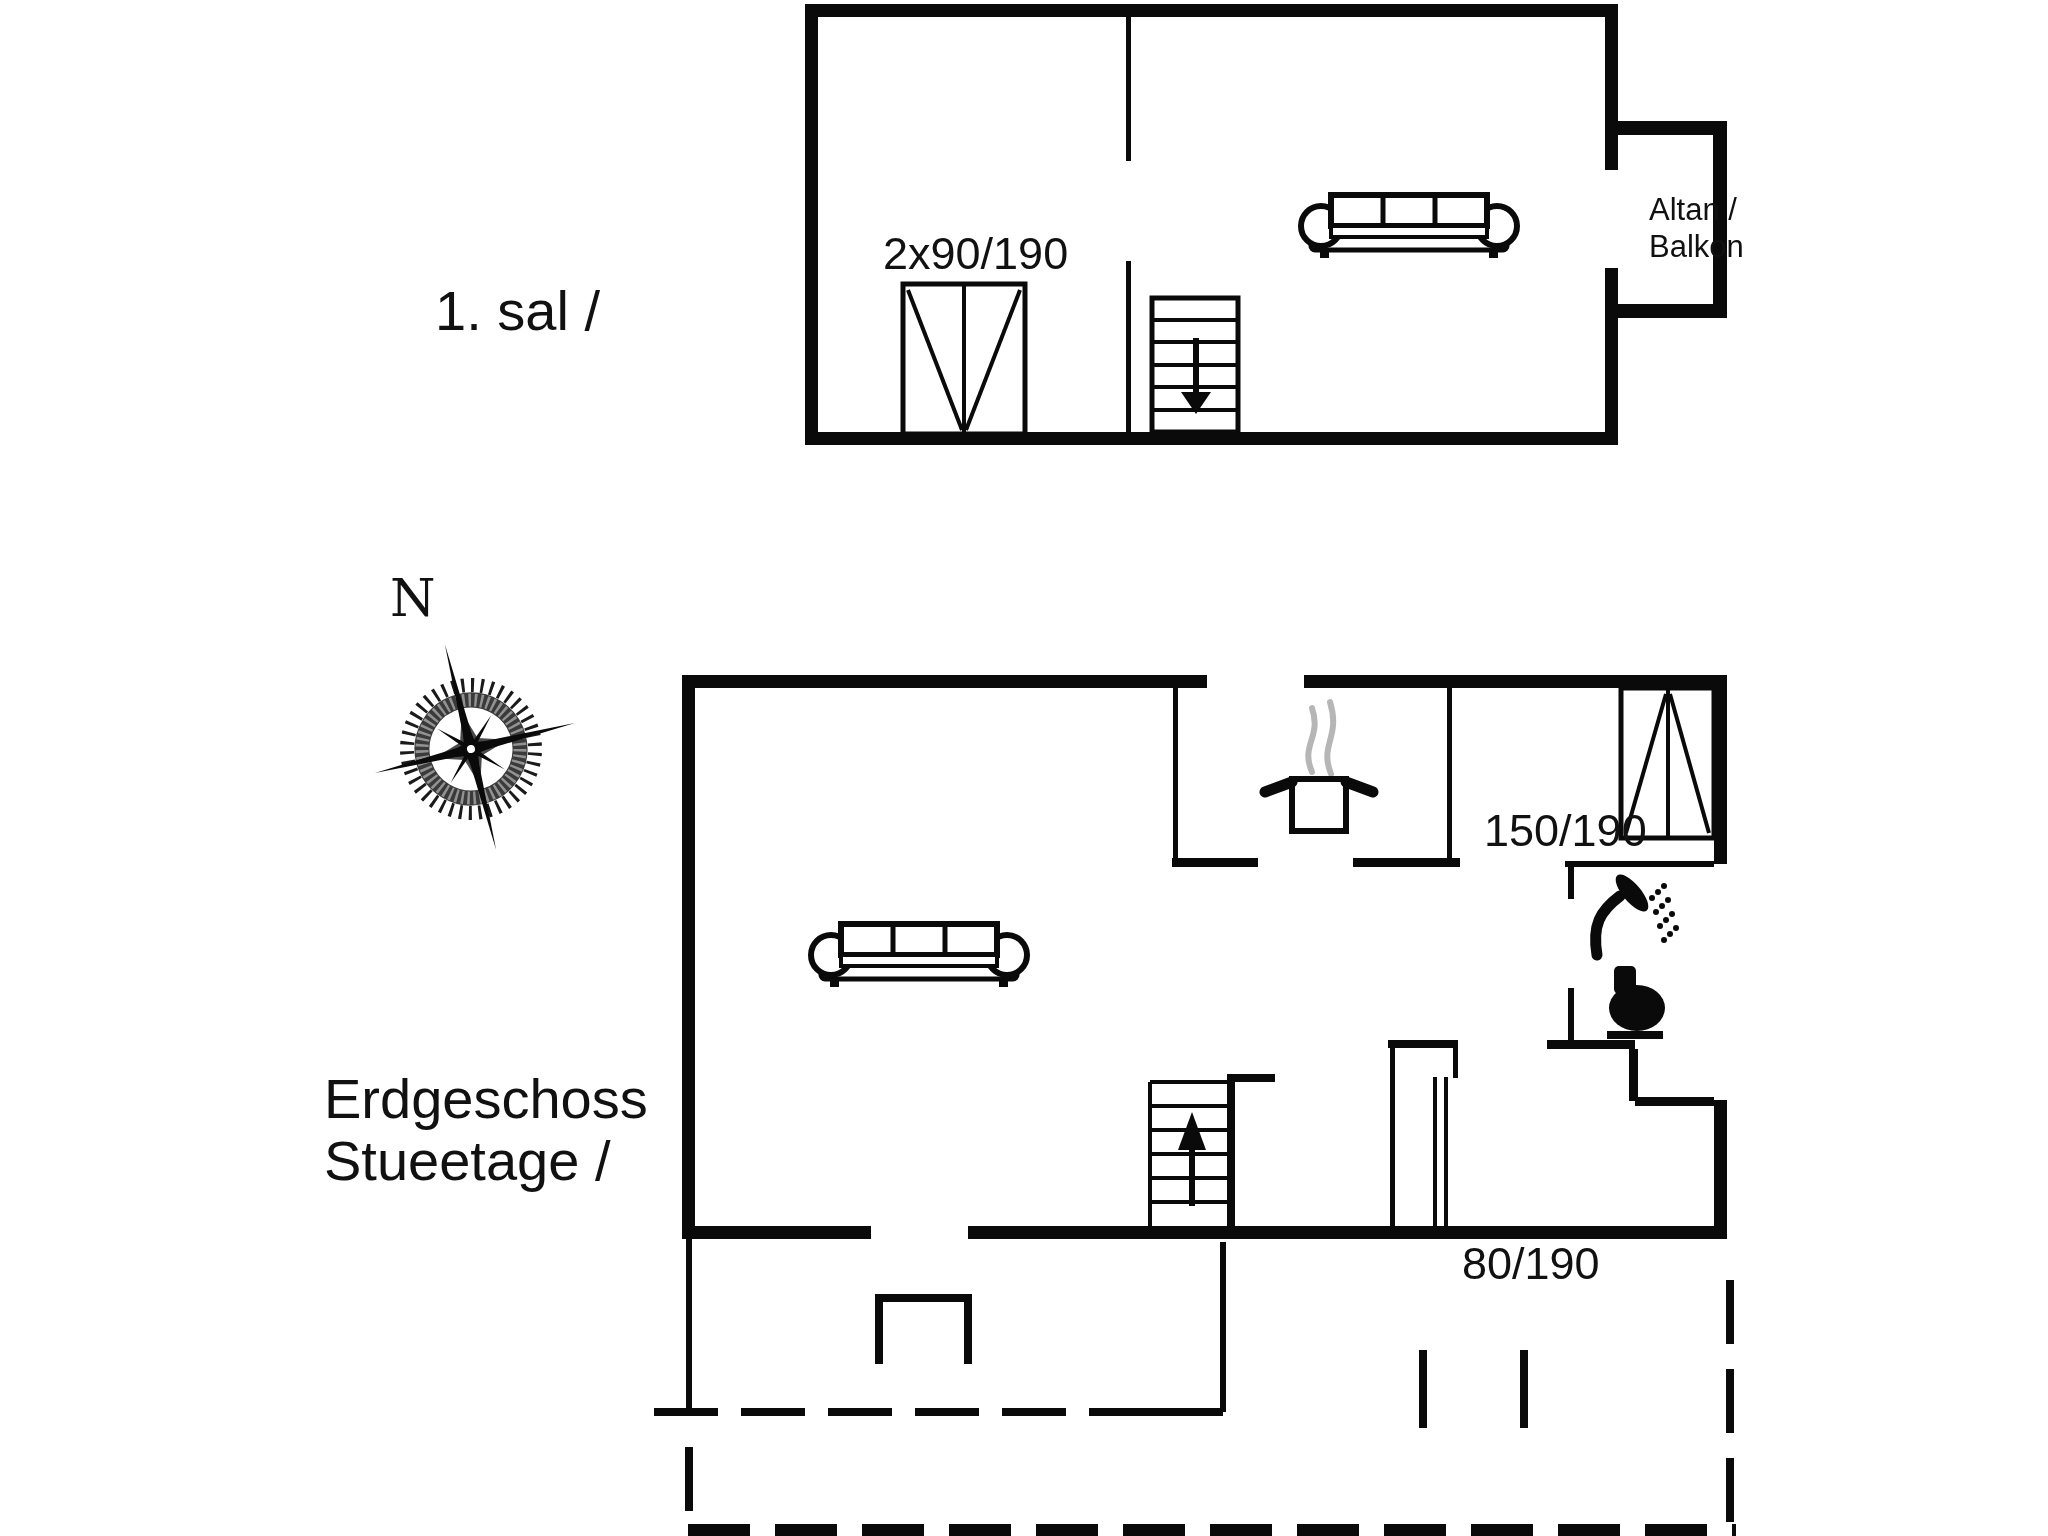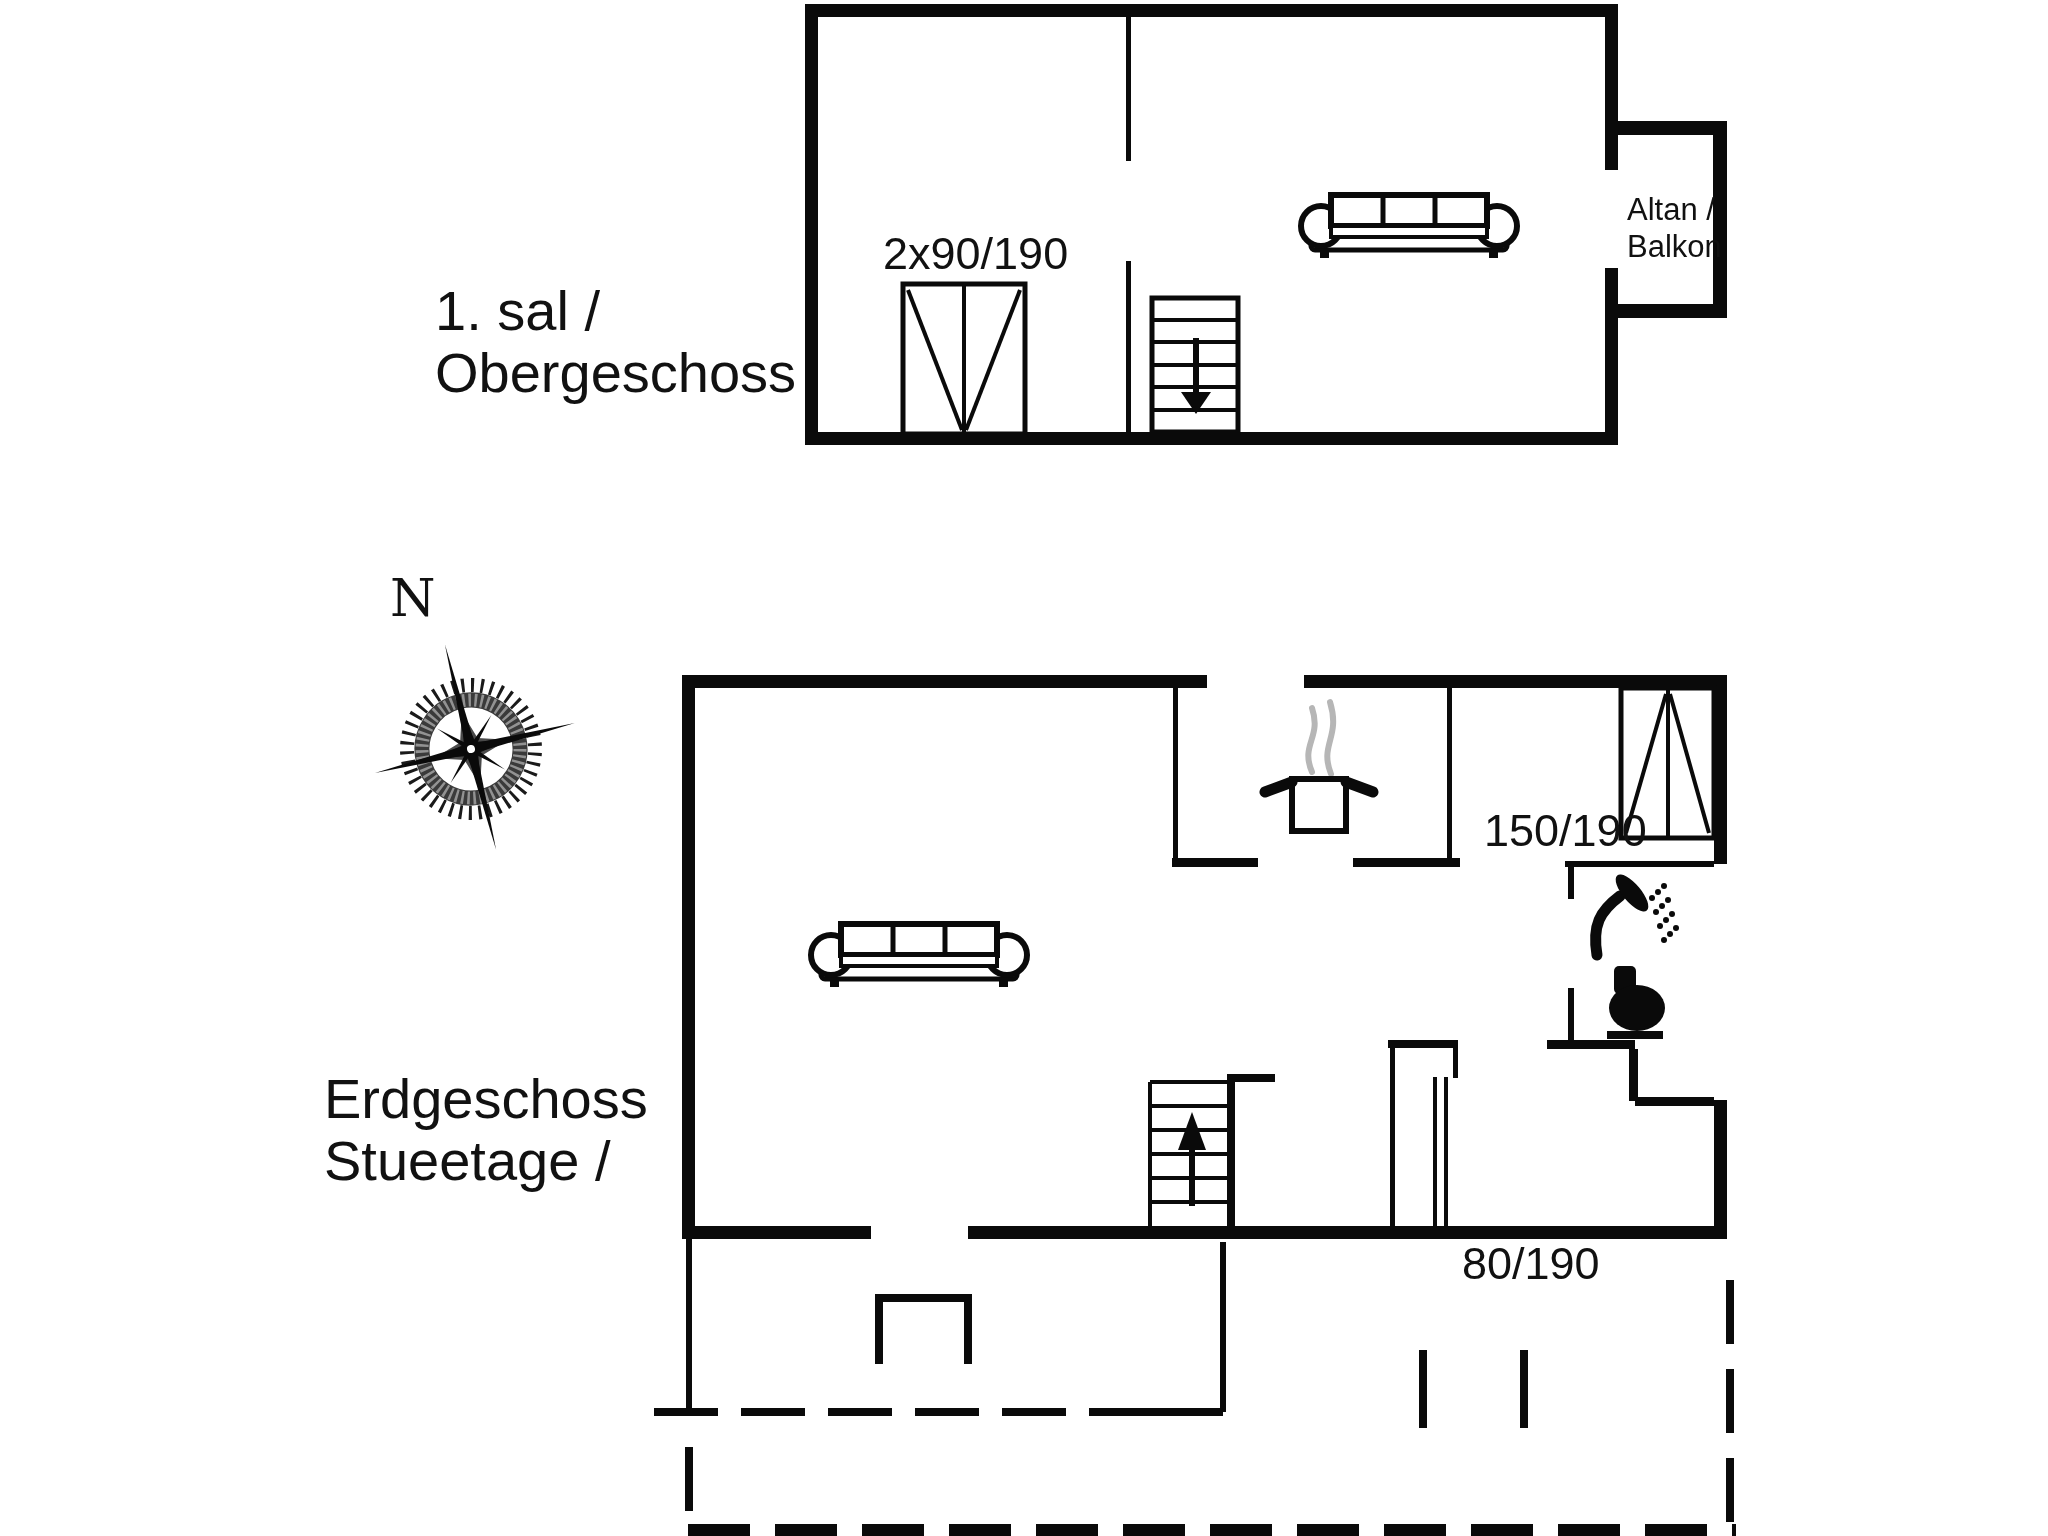--- a/index.html
+++ b/index.html
@@ -2,21 +2,21 @@
 <html><head>
 <meta charset="utf-8">
 <style>
   html,body{margin:0;padding:0;background:#fff;}
   .canvas{position:relative;width:2048px;height:1536px;background:#fff;overflow:hidden;
           font-family:"Liberation Sans", sans-serif;}
   .canvas svg{position:absolute;left:0;top:0;}
   .lbl{position:absolute;color:#111;white-space:nowrap;}
   .floor-label{font-size:56px;line-height:62px;letter-spacing:0px;}
   .dim-label{font-size:45px;line-height:46px;}
-  .balcony-label{font-size:31px;line-height:37px;}
+  .balcony-label{font-size:31px;line-height:37px;margin-left:22px;}
   .north-label{font-family:"DejaVu Serif", serif;font-size:52px;line-height:52px;}
 </style>
 </head>
 <body>
 
 <div class="canvas">
 
 <svg width="2048" height="1536" viewBox="0 0 2048 1536">
   <defs>
     <g id="sofa">
@@ -202,21 +202,20 @@
       <polygon points="2,-2 28,28 -2,2"></polygon>
       <polygon points="2,2 -28,28 -2,-2"></polygon>
       <polygon points="-2,2 -28,-28 2,-2"></polygon>
     </g>
     <circle r="4" fill="#fff"></circle>
   </g>
 </svg>
 
   <div class="lbl floor-label" style="left:435px;top:280px;">
     <div>1. sal /</div>
-    <div>Obergeschoss</div>
   </div>
 
   <div class="lbl dim-label" style="left:883px;top:231px;">2x90/190</div>
 
   <div class="lbl balcony-label" style="left:1627px;top:191px;">
     <div>Altan /</div>
     <div>Balkon</div>
   </div>
 
   <div class="lbl floor-label" style="left:324px;top:1068px;">

